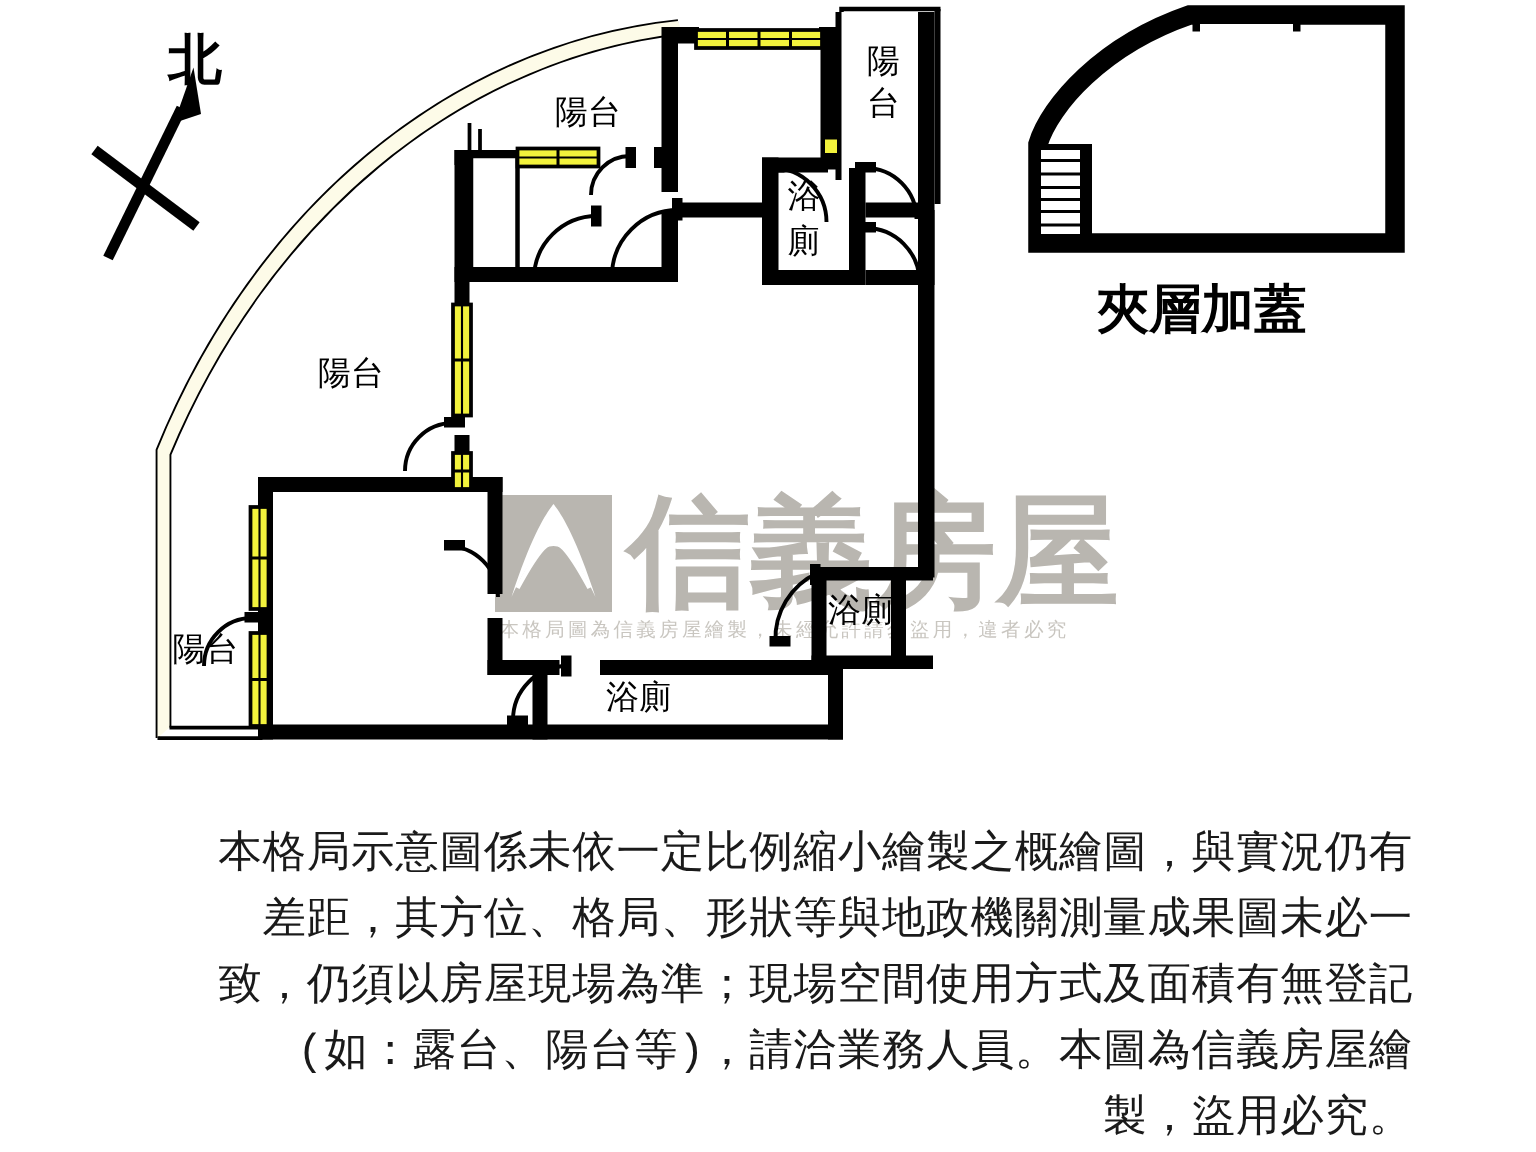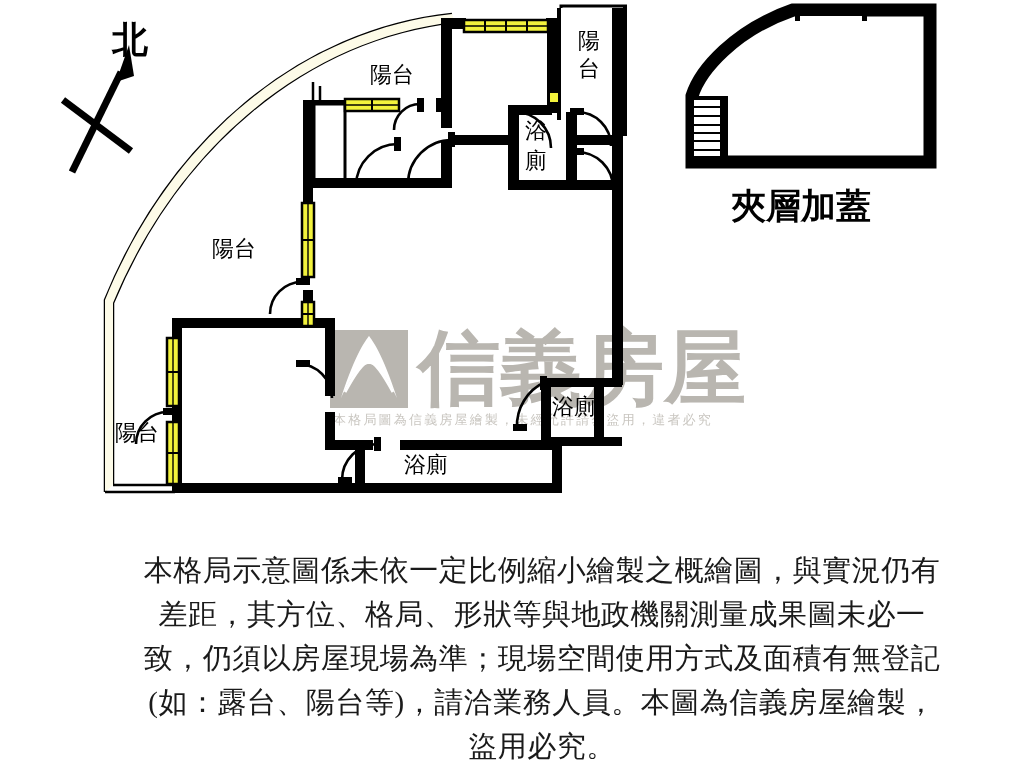--- a/index.html
+++ b/index.html
@@ -29,26 +29,26 @@
     display: block;
   }
   .cjk {
     font-family: "DejaVu Sans", "Liberation Sans", sans-serif;
   }
   .disclaimer-block {
     position: absolute;
     left: 142px;
     top: 548px;
     width: 800px;
-    font-family: Liberation Serif, serif;
+    font-family: Liberation Mono, monospace;
     font-size: 29px;
     line-height: 44px;
     color: #1a1a1a;
     letter-spacing: 0.5px;
-    text-align: center;
+    text-align: right;
     white-space: pre-line;
   }
   .wm-sub {
     fill: #c9c6c0;
   }
 </style>
 </head>
 <body>
 
 <div id="plan-root">

